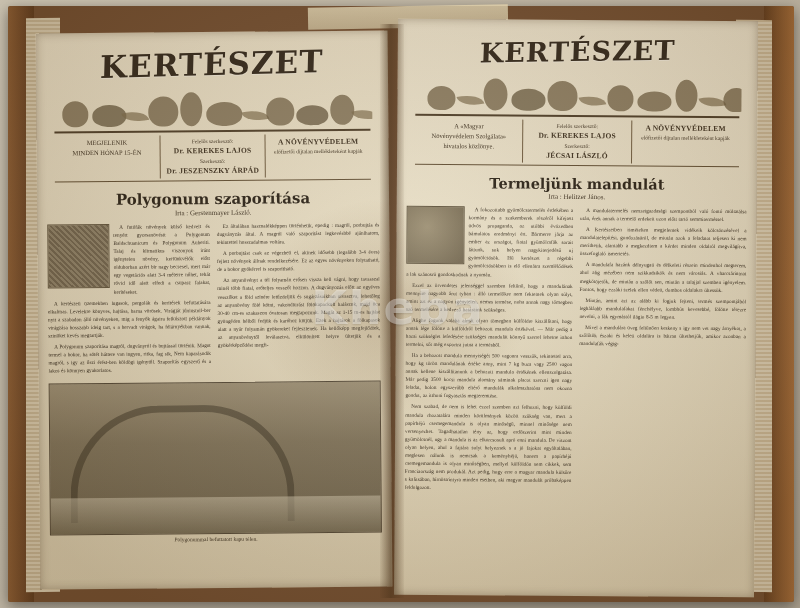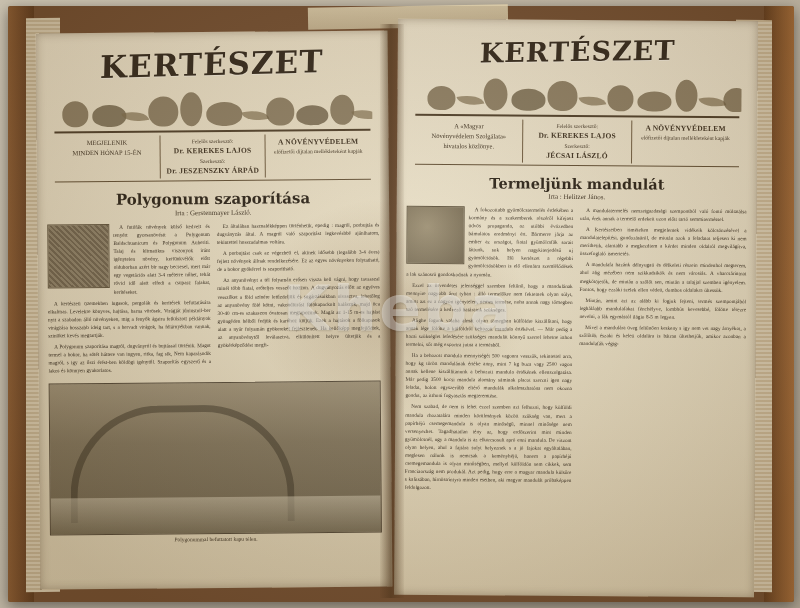--- a/index.html
+++ b/index.html
@@ -111,21 +111,21 @@
      background:linear-gradient(180deg,rgba(210,200,175,.55),rgba(120,110,85,.6));}
   .caption{text-align:center;font-size:5.5px;color:#33281a;margin-top:2px;}
 
   .fruit-illus{width:56px;height:56px;float:left;margin:1px 4px 1px 0;
      background:radial-gradient(circle at 35% 35%,#9c8f72,#6e624a);
      border:1px solid #5a4e37;}
 
   
   .wm{position:absolute;left:283px;top:268px;width:230px;height:80px;
       display:flex;align-items:center;justify-content:center;
-      font-family:"DejaVu Sans",sans-serif;font-size:62px;letter-spacing:2px;
+      font-family:"DejaVu Sans",sans-serif;font-size:46px;letter-spacing:2px;
       color:rgba(255,255,255,.38);font-weight:bold;
       text-shadow:0 1px 2px rgba(0,0,0,.12);pointer-events:none;}
 
   .pg-shadow{position:absolute;left:0;top:0;width:100%;height:100%;
      background:radial-gradient(ellipse at 50% 45%,rgba(255,255,255,.10),rgba(90,65,35,.22) 85%);
      pointer-events:none;}
 </style>
 </head>
 <body>
 

